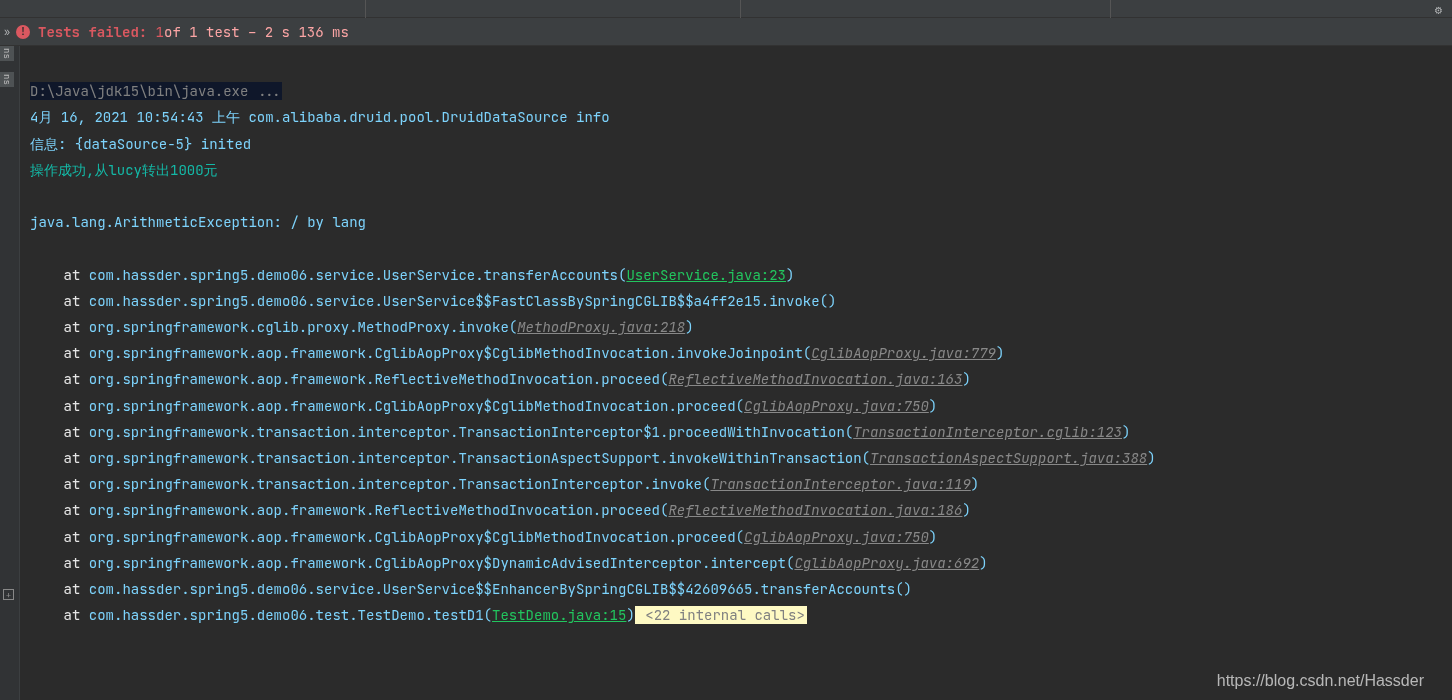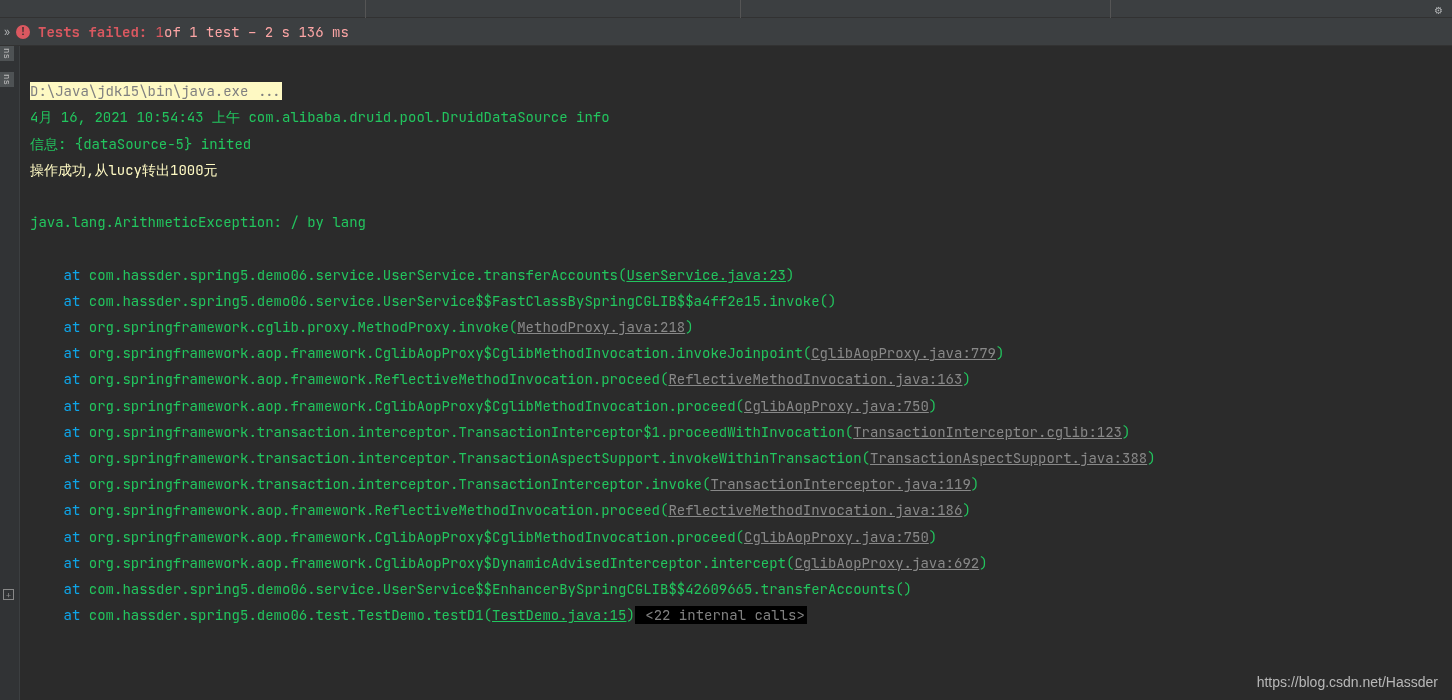--- a/index.html
+++ b/index.html
@@ -88,34 +88,34 @@
   justify-content: center;
 }
 .console {
   flex: 1;
   padding: 6px 10px;
   background: #2b2b2b;
   line-height: 26.2px;
   white-space: pre;
   overflow: hidden;
 }
-.line-cmd { color: #808080; background: #fef9c3; display: inline; }
-.line-red { color: #22c55e; margin-top: 27px; }
-.line-white { color: #fef9c3; }
-.kw-at { color: #0ea5e9; margin-top: 12px; }
+.line-cmd { color: #808080; background: #0f172a; display: inline; }
+.line-red { color: #7dd3fc; margin-top: 27px; }
+.line-white { color: #14b8a6; }
+.kw-at { color: #e5e5e5; margin-top: 12px; }
 .link-blue { color: #22c55e; text-decoration: underline; cursor: pointer; }
-.link-gray { color: #888888; text-decoration: underline; cursor: pointer; }
-.internal-calls { background: #000000; color: #808080; padding: 0 2px; }
+.link-gray { color: #888888; text-decoration: underline; cursor: pointer; font-style: italic; }
+.internal-calls { background: #fef9c3; color: #808080; padding: 0 2px; }
 .watermark {
   position: absolute;
-  right: 14px;
+  right: 28px;
   bottom: 10px;
   color: #d0d0d0;
   font-family: sans-serif;
-  font-size: 14px;
+  font-size: 16px;
   opacity: 0.85;
 }
 </style>
 </head>
 <body>
 
 <div class="top-bar">
   <span class="tab-divider" style="left:365px"></span>
   <span class="tab-divider" style="left:740px"></span>
   <span class="tab-divider" style="left:1110px"></span>

